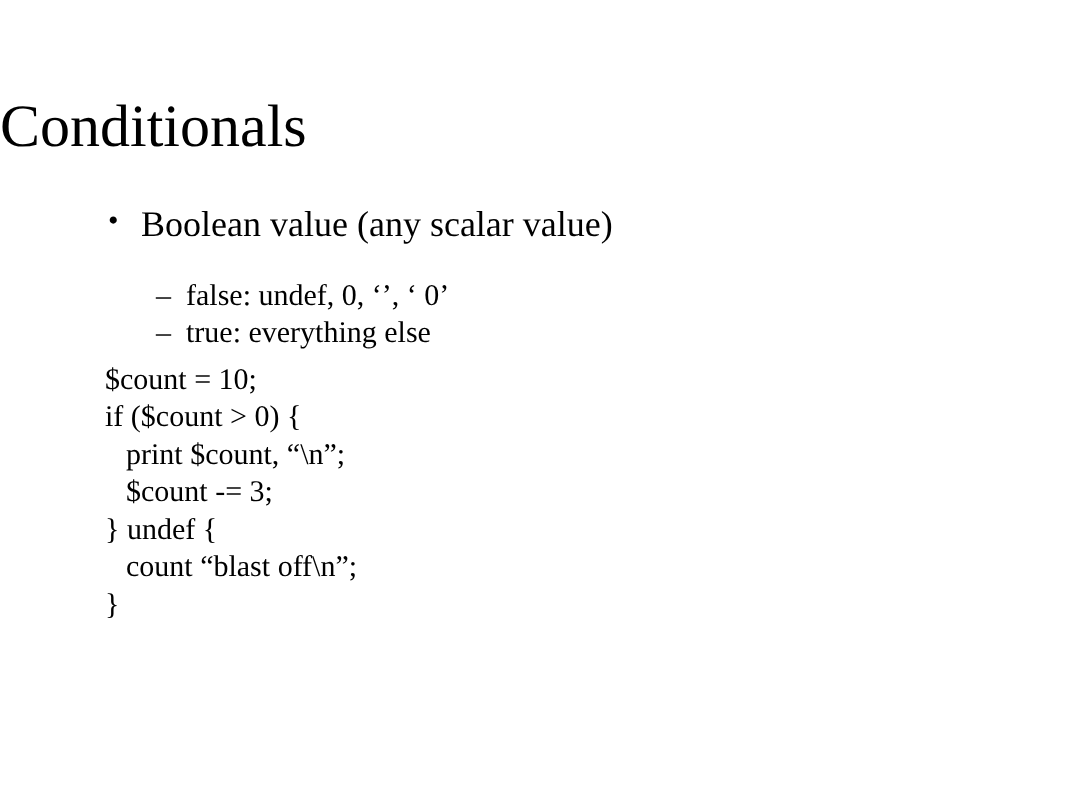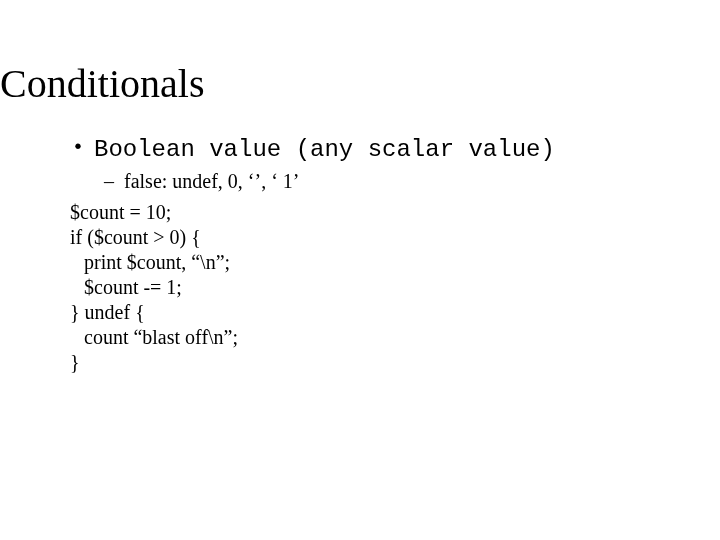--- a/index.html
+++ b/index.html
@@ -27,22 +27,21 @@
   }
   .body {
     margin-left: 70px;
     margin-right: 40px;
   }
   .bullet1 {
     font-size: 24px;
     position: relative;
     padding-left: 24px;
     line-height: 1.25;
-    margin-bottom: 4px;
-    font-family: Liberation Mono, monospace;
+    margin-bottom: 20px;
   }
   .bullet1::before {
     content: "•";
     position: absolute;
     left: 2px;
     top: 0;
     font-size: 20px;
   }
   .bullet2 {
     font-size: 20px;
@@ -70,27 +69,28 @@
 </head>
 <body>
 
 <div class="slide">
 
   <div class="title">Conditionals</div>
 
   <div class="body">
 
     <div class="bullet1">Boolean value (any scalar value)</div>
-    <div class="bullet2">false: undef, 0, ‘’, ‘ 1’</div>
+    <div class="bullet2">false: undef, 0, ‘’, ‘ 0’</div>
+    <div class="bullet2">true: everything else</div>
 
     <div class="code">
       <div>$count = 10;</div>
       <div>if ($count &gt; 0) {</div>
       <div class="indent">print $count, “\n”;</div>
-      <div class="indent">$count -= 1;</div>
+      <div class="indent">$count -= 3;</div>
       <div>} undef {</div>
       <div class="indent">count “blast off\n”;</div>
       <div>}</div>
     </div>
 
   </div>
 
 </div>
 
 </body></html>

